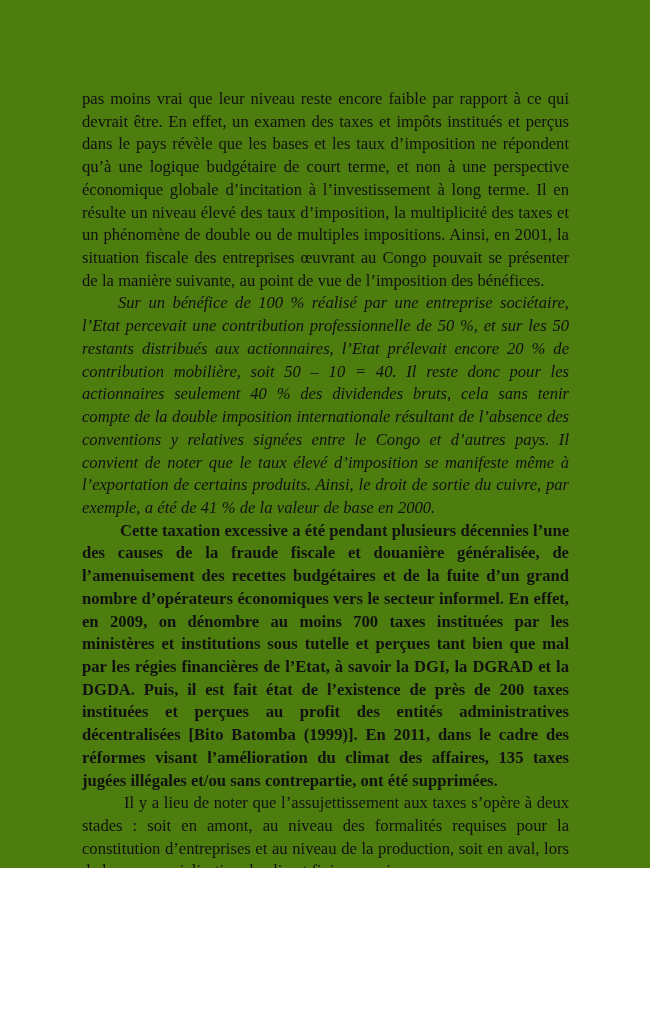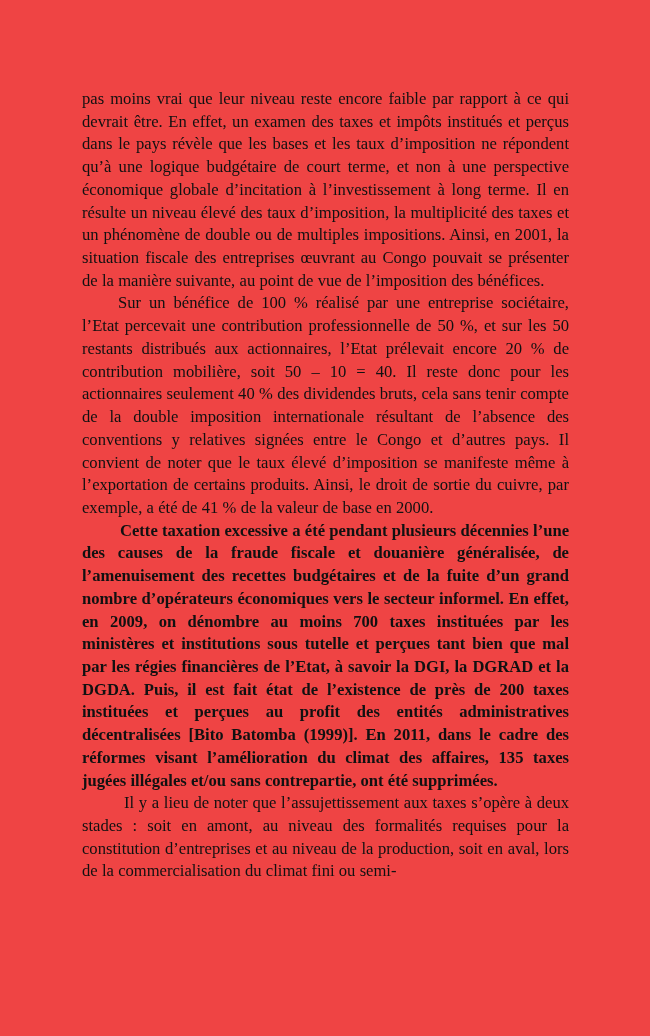--- a/index.html
+++ b/index.html
@@ -5,22 +5,22 @@
 <style>
   html, body {
     margin: 0;
     padding: 0;
     background: #ffffff;
   }
 
   .page {
     position: relative;
     width: 650px;
-    height: 1036px;
-    background: #ef4444;
+    height: 868px;
+    background: #4d7c0f;
     overflow: hidden;
     font-family: "Liberation Serif", "DejaVu Serif", serif;
     color: #000000;
     -webkit-font-smoothing: antialiased;
   }
 
   .text-block {
     position: absolute;
     left: 82px;
     top: 88px;
@@ -33,21 +33,21 @@
     line-height: 22.72px;
     text-align: justify;
     text-justify: inter-word;
     -webkit-hyphens: none;
     hyphens: none;
     word-spacing: 0.1px;
     color: #111111;
   }
 
   
-  .indent-36 { text-indent: 36px; }
+  .indent-36 { text-indent: 36px; font-style: italic; }
   .indent-38 { text-indent: 38px; font-weight: bold; }
   .indent-42 { text-indent: 42px; }
 
   
   .para:last-of-type {
     text-align: justify;
   }
 
   .page-number {
     position: absolute;

